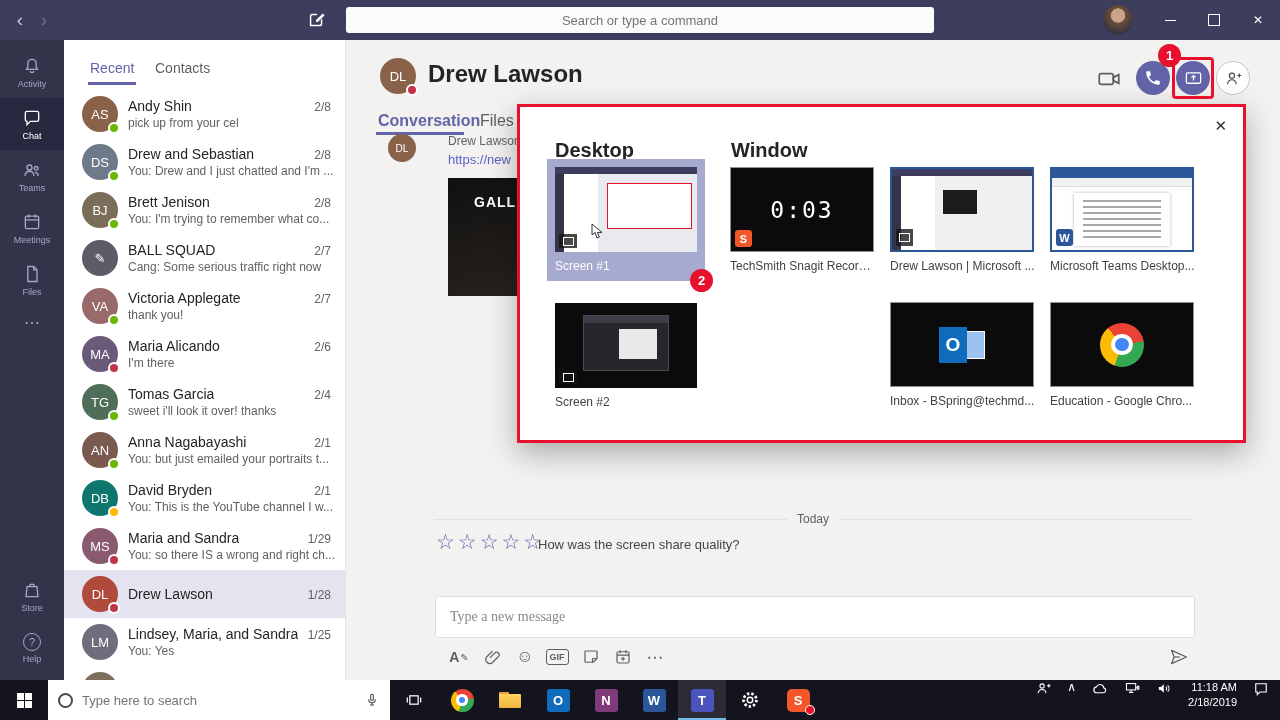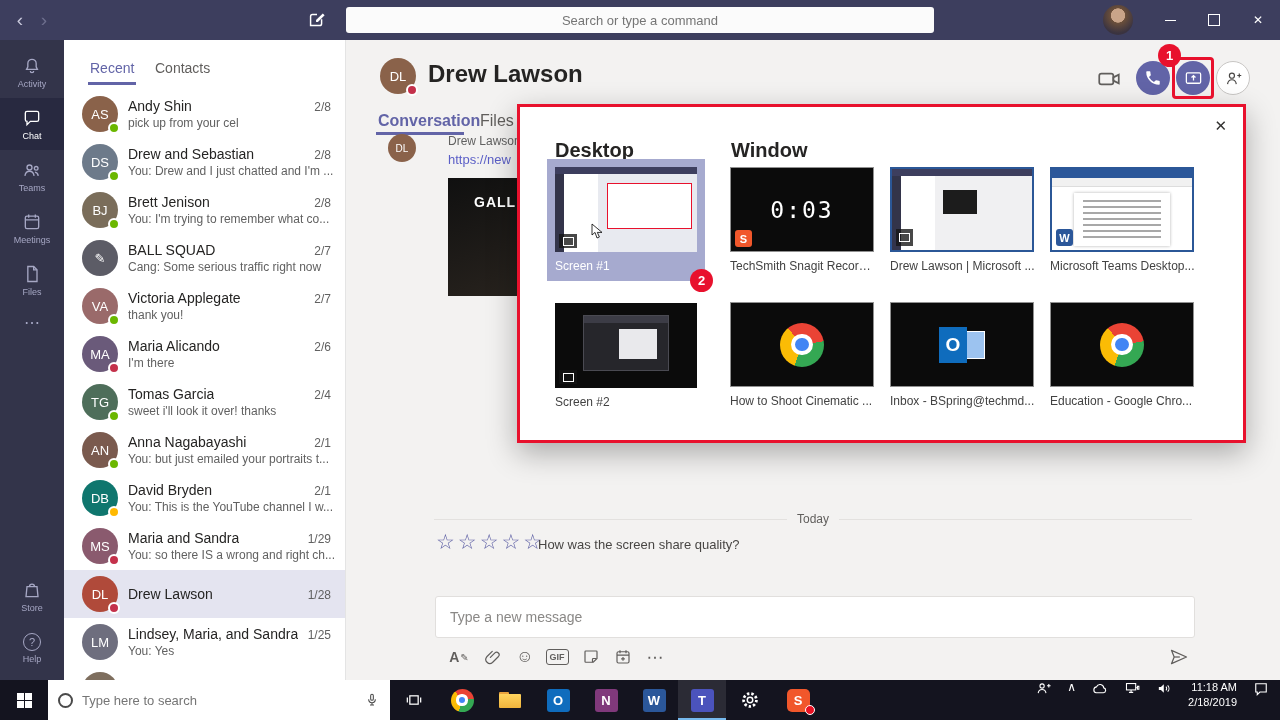--- a/index.html
+++ b/index.html
@@ -70,21 +70,21 @@
   .msg-link{position:absolute;left:102px;top:112px;font-size:13px;color:#5B5FC7;cursor:pointer}
   .msg-img{position:absolute;left:102px;top:138px;width:150px;height:118px;background:linear-gradient(160deg,#101010,#2c2620);color:#fff;font-size:14px;letter-spacing:1px;font-weight:bold;padding:16px 0 0 26px;cursor:pointer}
   .link-card{position:absolute;left:459px;top:365px;width:390px;height:78px;background:#ECECF2;border-radius:3px;overflow:hidden;cursor:pointer}
   .lc-photo{position:absolute;left:0;top:0;width:118px;height:78px;background:linear-gradient(135deg,#2b241e 20%,#6b5b49 70%,#3a3026)}
   .lc-domain{position:absolute;left:134px;bottom:9px;font-size:13px;color:#424242}
   .divider{position:absolute;left:88px;top:472px;width:758px;display:flex;align-items:center;gap:10px}
   .divider .ln{flex:1;height:1px;background:#E3E1DF}
   .divider .txt{font-size:12px;color:#605E5C}
   .stars{position:absolute;left:90px;top:490px;font-size:21px;letter-spacing:3px;color:var(--accent,#6264A7);cursor:pointer}
   .rating-q{position:absolute;left:192px;top:497px;font-size:13px;color:#484644}
-  .compose{position:absolute;left:89px;top:556px;width:760px;height:42px;background:#fff;border:1px solid #E1DFDD;border-radius:3px;padding:0 14px;font-size:14px;color:#252423;outline:none;font-family:Liberation Sans, sans-serif}
+  .compose{position:absolute;left:89px;top:556px;width:760px;height:42px;background:#fff;border:1px solid #E1DFDD;border-radius:3px;padding:0 14px;font-size:14px;color:#252423;outline:none;font-family:Liberation Serif, serif}
   .compose::placeholder{color:#8A8886}
   .ci{position:absolute;top:606px;width:26px;height:22px;display:flex;align-items:center;justify-content:center;color:#605E5C;font-size:16px;cursor:pointer}
   .ci-format::before{content:"A";font-size:14px;font-weight:bold}
   .ci-format::after{content:"\270E";font-size:10px;margin-left:1px}
   .ci-emoji::before{content:"\263A";font-size:17px}
   .ci-more::before{content:"\22EF";font-size:17px}
   .gif-chip{border:1.4px solid #605E5C;border-radius:3px;font-size:9px;font-weight:bold;padding:2px 3px}
 
   
   .picker{position:absolute;left:517px;top:104px;width:729px;height:339px;background:#fff;border:3px solid var(--annotation,#E8112D);box-shadow:0 10px 28px rgba(0,0,0,.3);z-index:50}
@@ -550,26 +550,20 @@
         <div class="w-title"></div>
           <div class="w-ribbon"></div>
         <div class="w-page">
             <div class="w-lines"></div>
           </div>
         <span class="app-badge badge-word"></span>
       </div>
       <div class="tile-label">Microsoft Teams Desktop...</div>
     </div>
 
-    <div class="tile" style="left:210px;top:195px">
-      <div class="thumb thumb-w t-dark center">
-        <div class="chrome" style="width:44px;height:44px"></div>
-      </div>
-      <div class="tile-label">How to Shoot Cinematic ...</div>
-    </div>
 
     <div class="tile" style="left:370px;top:195px">
       <div class="thumb thumb-w t-dark center">
         <div class="outlook">
             <span class="outlook-env"></span>
             <span class="outlook-o"></span>
           </div>
       </div>
       <div class="tile-label">Inbox - BSpring@techmd...</div>
     </div>

